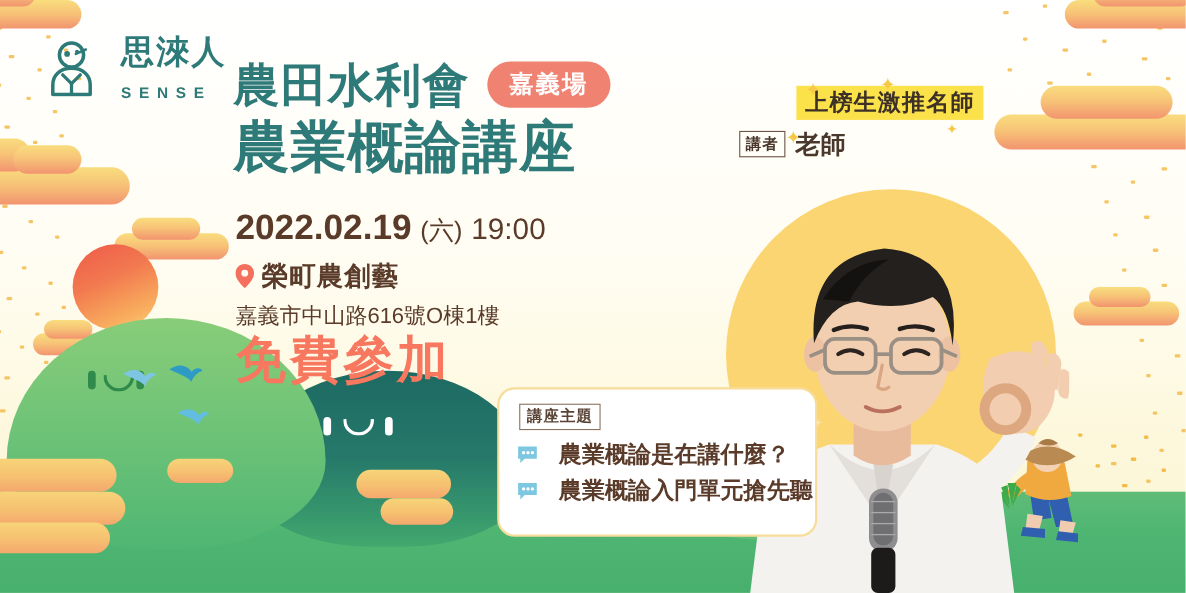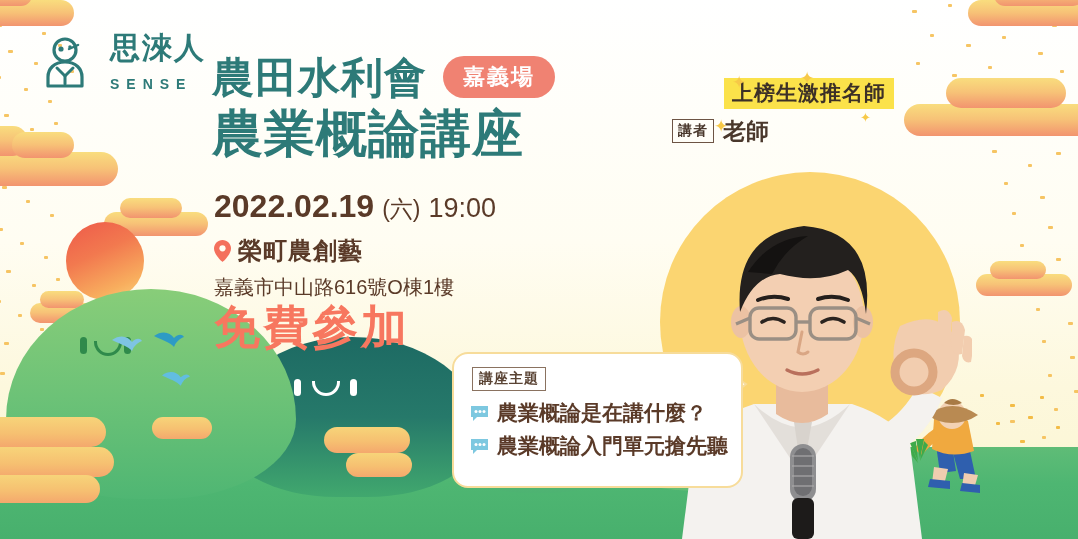--- a/index.html
+++ b/index.html
@@ -224,21 +224,21 @@
     position:absolute; left:714px; top:362px; width:34px; height:58px;
   }
   .topics-title {
     position:absolute; left:18px; top:13px;
     border:1.4px solid #8a7260; color:#5a4435;
     font-size:14px; font-weight:bold;
     padding:2px 6px; letter-spacing:1px;
   }
   .topic-item {
     position:absolute; left:16px;
-    display:flex; align-items:center; gap:8px;
+    display:flex; align-items:center; gap:19px;
     color:#5a3a28; font-size:21px; font-weight:bold; letter-spacing:0px;
     white-space:nowrap;
   }
   .topic-1 { top:45px; }
   .topic-2 { top:78px; }
   .bubble-icon { width:19px; height:17px; flex:none; }
 </style>
 </head>
 <body>
 

